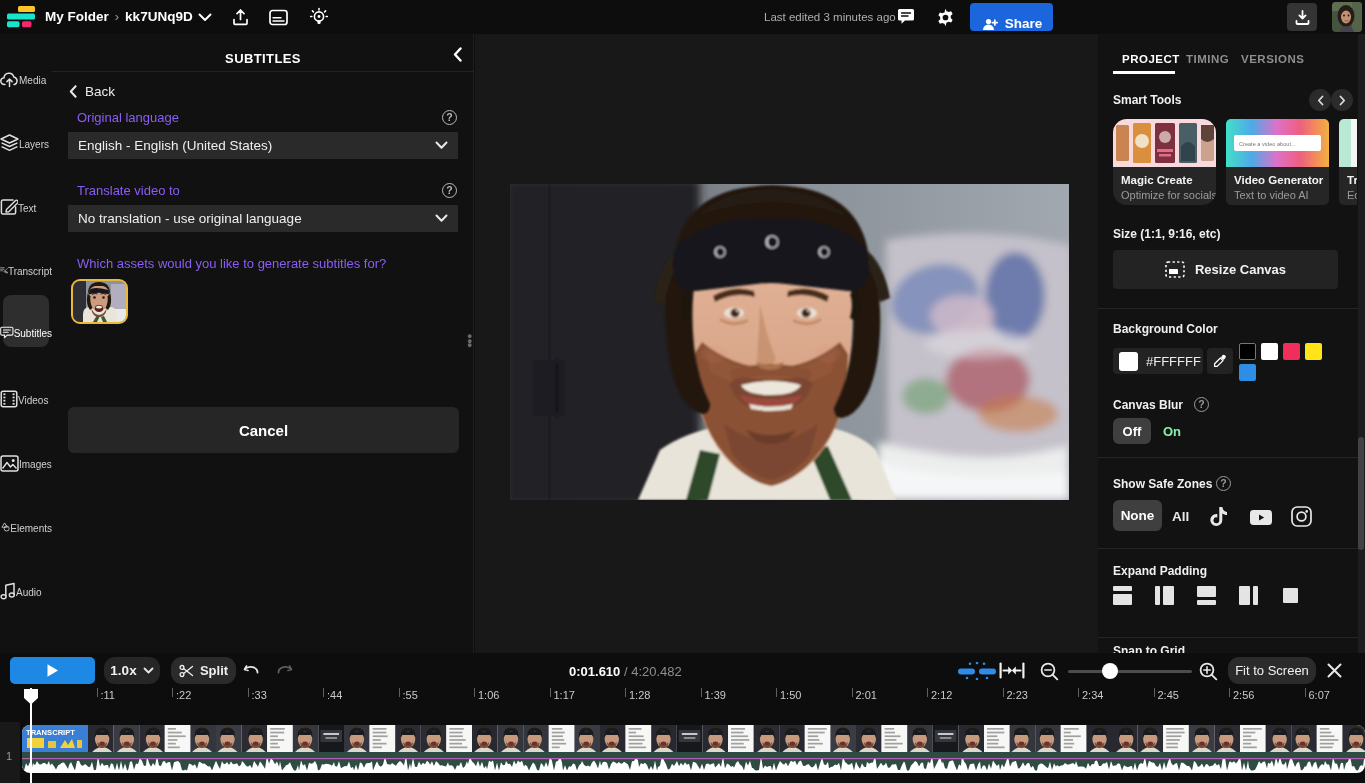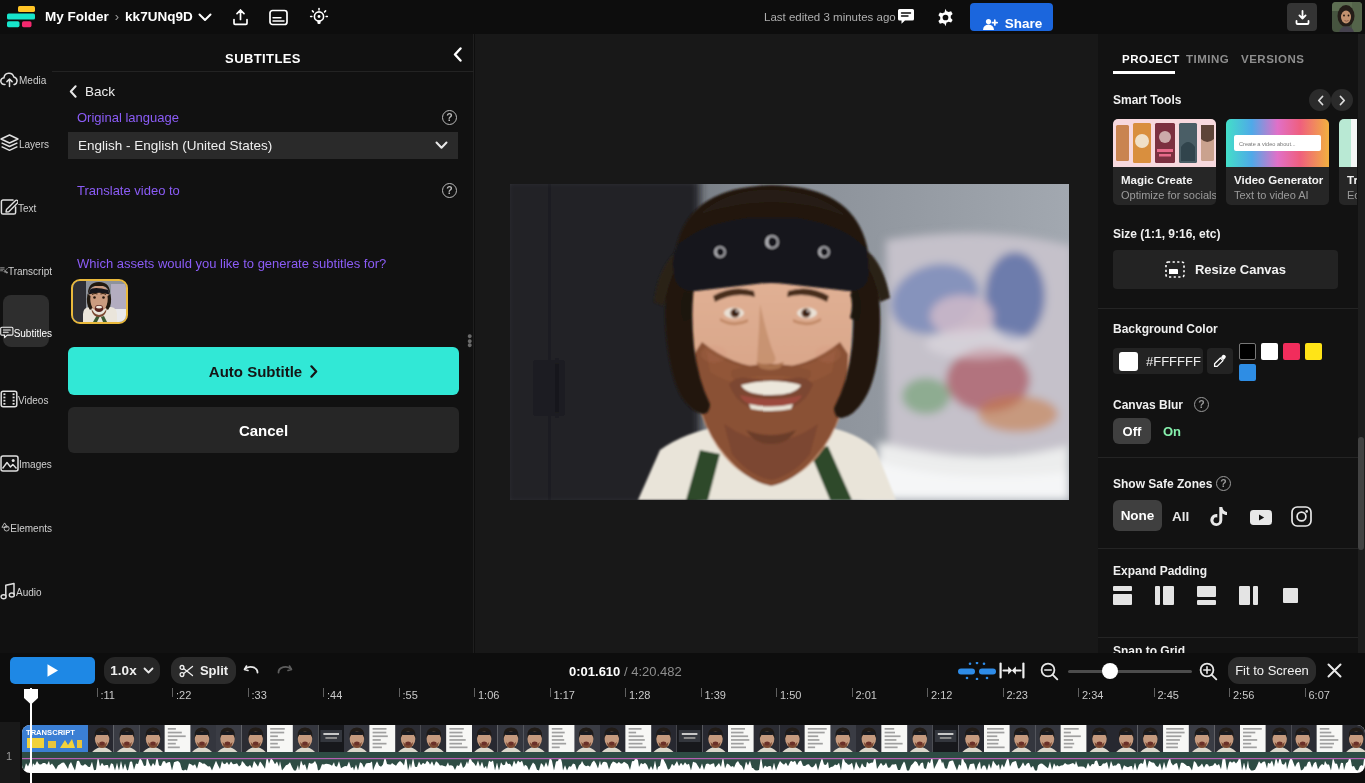--- a/index.html
+++ b/index.html
@@ -225,20 +225,25 @@
     </div>
     <div class="lp-label" style="top:76px">Original language</div>
     <div class="help" style="left:390px;top:76px">?</div>
     <div class="dd" style="top:98px">English - English (United States)
       <svg class="chev" width="13" height="13" viewBox="0 0 13 9">
           <polyline points="1.5,1.5 6.5,6.8 11.5,1.5" fill="none" stroke="#e8e8e8" stroke-width="2" stroke-linecap="round" stroke-linejoin="round"></polyline>
         </svg>
     </div>
     <div class="lp-label" style="top:149px">Translate video to</div>
     <div class="help" style="left:390px;top:149px">?</div>
+    <div class="dd" style="top:171px">No translation - use original language
+      <svg class="chev" width="13" height="13" viewBox="0 0 13 9">
+          <polyline points="1.5,1.5 6.5,6.8 11.5,1.5" fill="none" stroke="#e8e8e8" stroke-width="2" stroke-linecap="round" stroke-linejoin="round"></polyline>
+        </svg>
+    </div>
     <div class="lp-label" style="top:222px">Which assets would you like to generate subtitles for?</div>
     <div class="abs" style="left:19px;top:245px;width:57px;height:45px;border:2px solid #e9b93c;border-radius:9px;overflow:hidden;background:#8b8f96">
       <svg width="53" height="41" viewBox="0 0 53 41">
         <rect width="53" height="41" fill="#8e939b"></rect>
         <rect x="0" y="0" width="13" height="41" fill="#2e2f35"></rect>
         <rect x="38" y="3" width="15" height="25" fill="#b3adc0"></rect>
         <rect x="36" y="28" width="17" height="13" fill="#e9e9eb"></rect>
         <path d="M10 41 V33 q0-6 6-7 h22 q6 1 6 7 V41 Z" fill="#eae5db"></path>
         <path d="M20 41 l4-7 3 1 -3 6 Z" fill="#3a5a33"></path>
         <path d="M31 35 l3 6 -4 0 -2-5 Z" fill="#3a5a33"></path>
@@ -247,26 +252,20 @@
         <path d="M14.5 13 q-2 10 2.5 16 l2.5-2 q-3-6-2-12 Z" fill="#211910"></path>
         <path d="M37.5 13 q2 10-2.5 16 l-2.5-2 q3-6 2-12 Z" fill="#211910"></path>
         <path d="M16.5 9 q4-4 19 0 l0.7 4.5 q-10-3.5-20.4 0 Z" fill="#17161b"></path>
         <path d="M18 26 q2 7 8 8 q6-1 8-8 l-1 5 q-2 5-7 5 q-5 0-7-5 Z" fill="#7c4a33"></path>
         <ellipse cx="26" cy="27.5" rx="4.2" ry="3.4" fill="#58241e"></ellipse>
         <path d="M22.5 26 q3.5-2.4 7 0 q-1 1.6-3.5 1.6 q-2.5 0-3.5-1.6Z" fill="#efeae0"></path>
         <circle cx="21.5" cy="16.5" r="1.3" fill="#2a180e"></circle>
           <circle cx="30.5" cy="16.5" r="1.3" fill="#2a180e"></circle>
         <path d="M19 13.5 q3-1.6 5.5-0.5 M27.5 13 q3-1.1 5.5 0.5" stroke="#3a2412" stroke-width="1.1" fill="none"></path>
       </svg>
-    </div>
-    <div id="btn-auto">
-        <span>Auto Subtitle</span>
-      <svg width="8" height="13" viewBox="0 0 8 13">
-          <polyline points="1.4,1.3 6.2,6.5 1.4,11.7" fill="none" stroke="#151515" stroke-width="2.2" stroke-linecap="round" stroke-linejoin="round"></polyline>
-        </svg>
     </div>
     <div id="btn-cancel">Cancel</div>
     <div class="abs" style="left:415px;top:300px;color:#6a6a6a;font-size:9px;line-height:4.5px">●<br>●<br>●</div>
   </div>
   <div id="canvas">
     <svg class="abs" style="left:35px;top:150px" width="559" height="316" viewBox="0 0 559 316">
       <defs>
         <filter id="soft1" x="-20%" y="-20%" width="140%" height="140%">
             <feGaussianBlur stdDeviation="4"></feGaussianBlur>
           </filter>
@@ -366,21 +365,21 @@
       <svg width="7" height="11" viewBox="0 0 7 11">
           <polyline points="5.5,1.5 1.8,5.5 5.5,9.5" fill="none" stroke="#dcdcdc" stroke-width="1.8" stroke-linecap="round" stroke-linejoin="round"></polyline>
         </svg>
     </div>
     <div class="abs" style="left:233px;top:55px;width:22px;height:22px;border-radius:50%;background:#2b2b2b;display:flex;align-items:center;justify-content:center">
       <svg width="7" height="11" viewBox="0 0 7 11">
           <polyline points="1.5,1.5 5.2,5.5 1.5,9.5" fill="none" stroke="#dcdcdc" stroke-width="1.8" stroke-linecap="round" stroke-linejoin="round"></polyline>
         </svg>
     </div>
 
-    <div class="abs" style="left:15px;top:85px;width:103px;height:86px;border-radius:5px;overflow:hidden;background:#262626">
+    <div class="abs" style="left:15px;top:85px;width:103px;height:86px;border-radius:14px;overflow:hidden;background:#262626">
       <svg width="103" height="48" viewBox="0 0 103 48">
         <rect width="103" height="48" fill="#f7d9de"></rect>
         <rect x="3" y="6" width="13" height="36" rx="1.5" fill="#c98450"></rect>
         <rect x="20" y="4" width="18" height="40" rx="1.5" fill="#d98f3e"></rect>
         <circle cx="29" cy="22" r="7" fill="#f0e0c8"></circle>
         <rect x="42" y="4" width="20" height="40" rx="1.5" fill="#7c3040"></rect>
         <circle cx="52" cy="18" r="6" fill="#caa"></circle>
         <path d="M44 30 h16 v3 h-16z M46 35 h12 v2.4 h-12z" fill="#e86a8a"></path>
         <rect x="66" y="4" width="18" height="40" rx="1.5" fill="#4a5e66"></rect>
         <path d="M68 28 q7-10 14 0 v14 h-14 z" fill="#31444c"></path>

